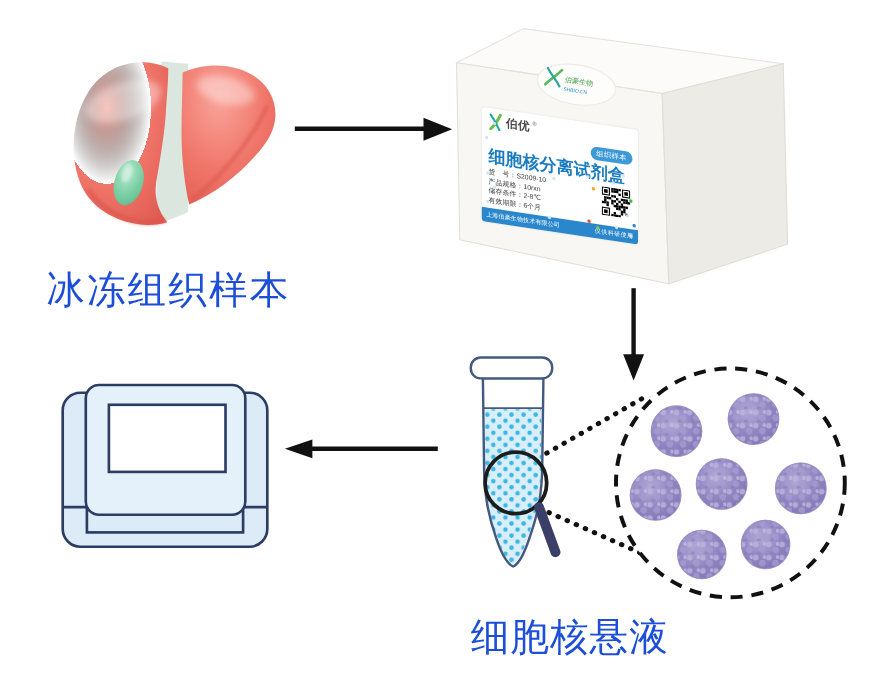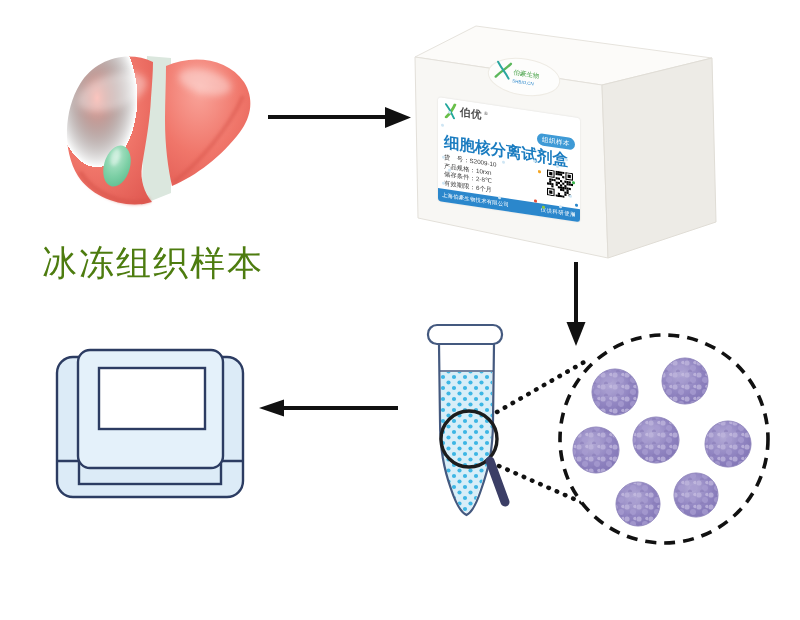--- a/index.html
+++ b/index.html
@@ -5,21 +5,21 @@
   html,body{margin:0;padding:0;}
   body{
     width:800px;height:620px;background:#ffffff;
     font-family:"Liberation Sans","DejaVu Sans",sans-serif;
     position:relative;overflow:hidden;
   }
   .canvas{position:absolute;inset:0;width:800px;height:620px;}
   #scene{position:absolute;left:0;top:0;}
 
   .big-label{
-    position:absolute;color:#4d7c0f;white-space:nowrap;
+    position:absolute;color:#1d4ed8;white-space:nowrap;
     font-weight:500;
     text-align:right;
   }
   #lbl-tissue{left:42px;top:240px;font-size:35px;letter-spacing:2px;}
   #lbl-snrna{left:54px;top:551px;font-size:42px;letter-spacing:.5px;font-weight:400;}
   #lbl-susp{left:428px;top:556px;font-size:35px;letter-spacing:1px;}
 
   
   .kit-label{
     position:absolute;left:438px;top:97px;width:142px;height:104px;
@@ -305,14 +305,15 @@
       <span class="deco-dot" style="left: 95px; top: 48px;"></span>
       <span class="deco-dot" style="left: 134px; top: 96px;"></span>
       <span class="confetti" style="left: 100px; top: 58px; background: rgb(245, 166, 35);"></span>
       <span class="confetti" style="left: 134px; top: 64px; background: rgb(57, 181, 74);"></span>
       <span class="confetti" style="left: 96px; top: 88px; background: rgb(233, 79, 55);"></span>
       <span class="confetti" style="left: 137px; top: 86px; background: rgb(43, 135, 204);"></span>
       <span class="confetti" style="left: 104px; top: 93px; background: rgb(141, 198, 63);"></span>
     </div>
 
 <div id="lbl-tissue" class="big-label">冰冻组织样本</div>
+<div id="lbl-susp" class="big-label">细胞核悬液</div>
 
 </div>
 
 </body></html>

